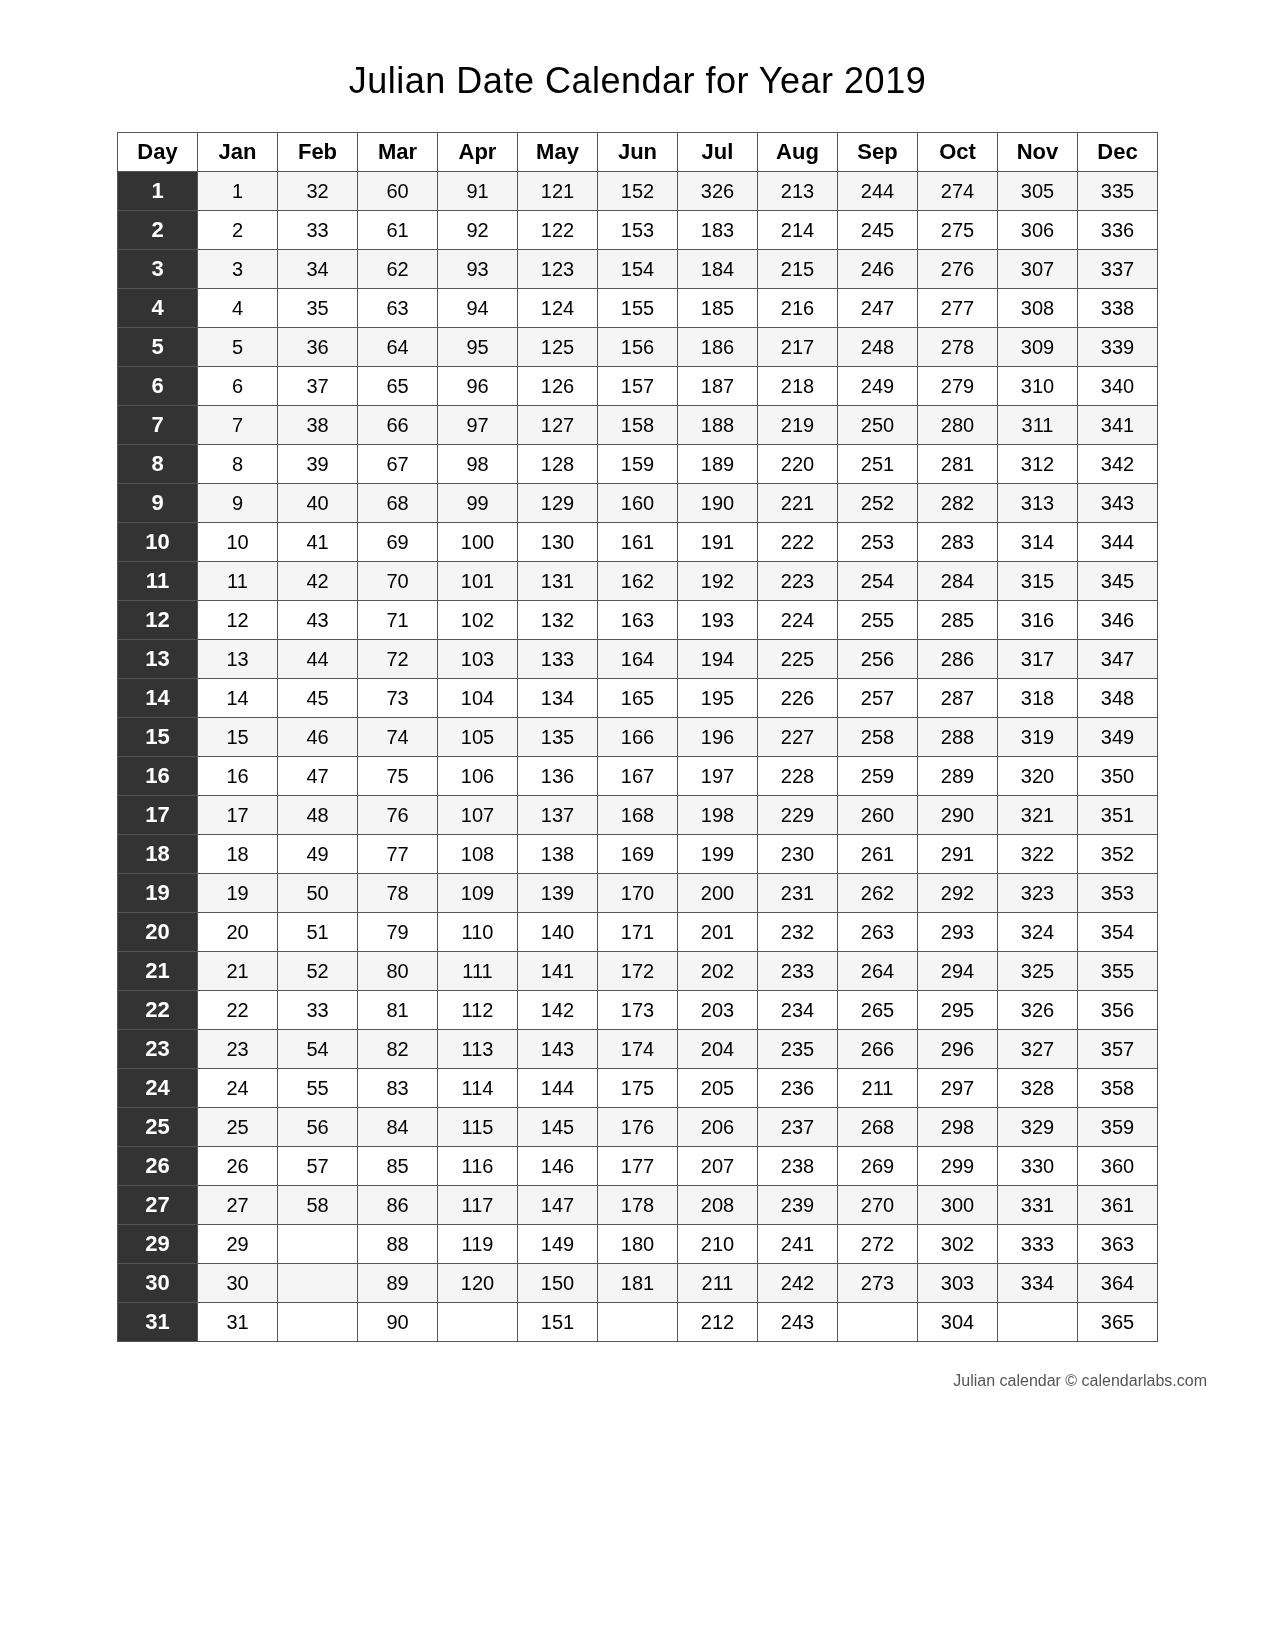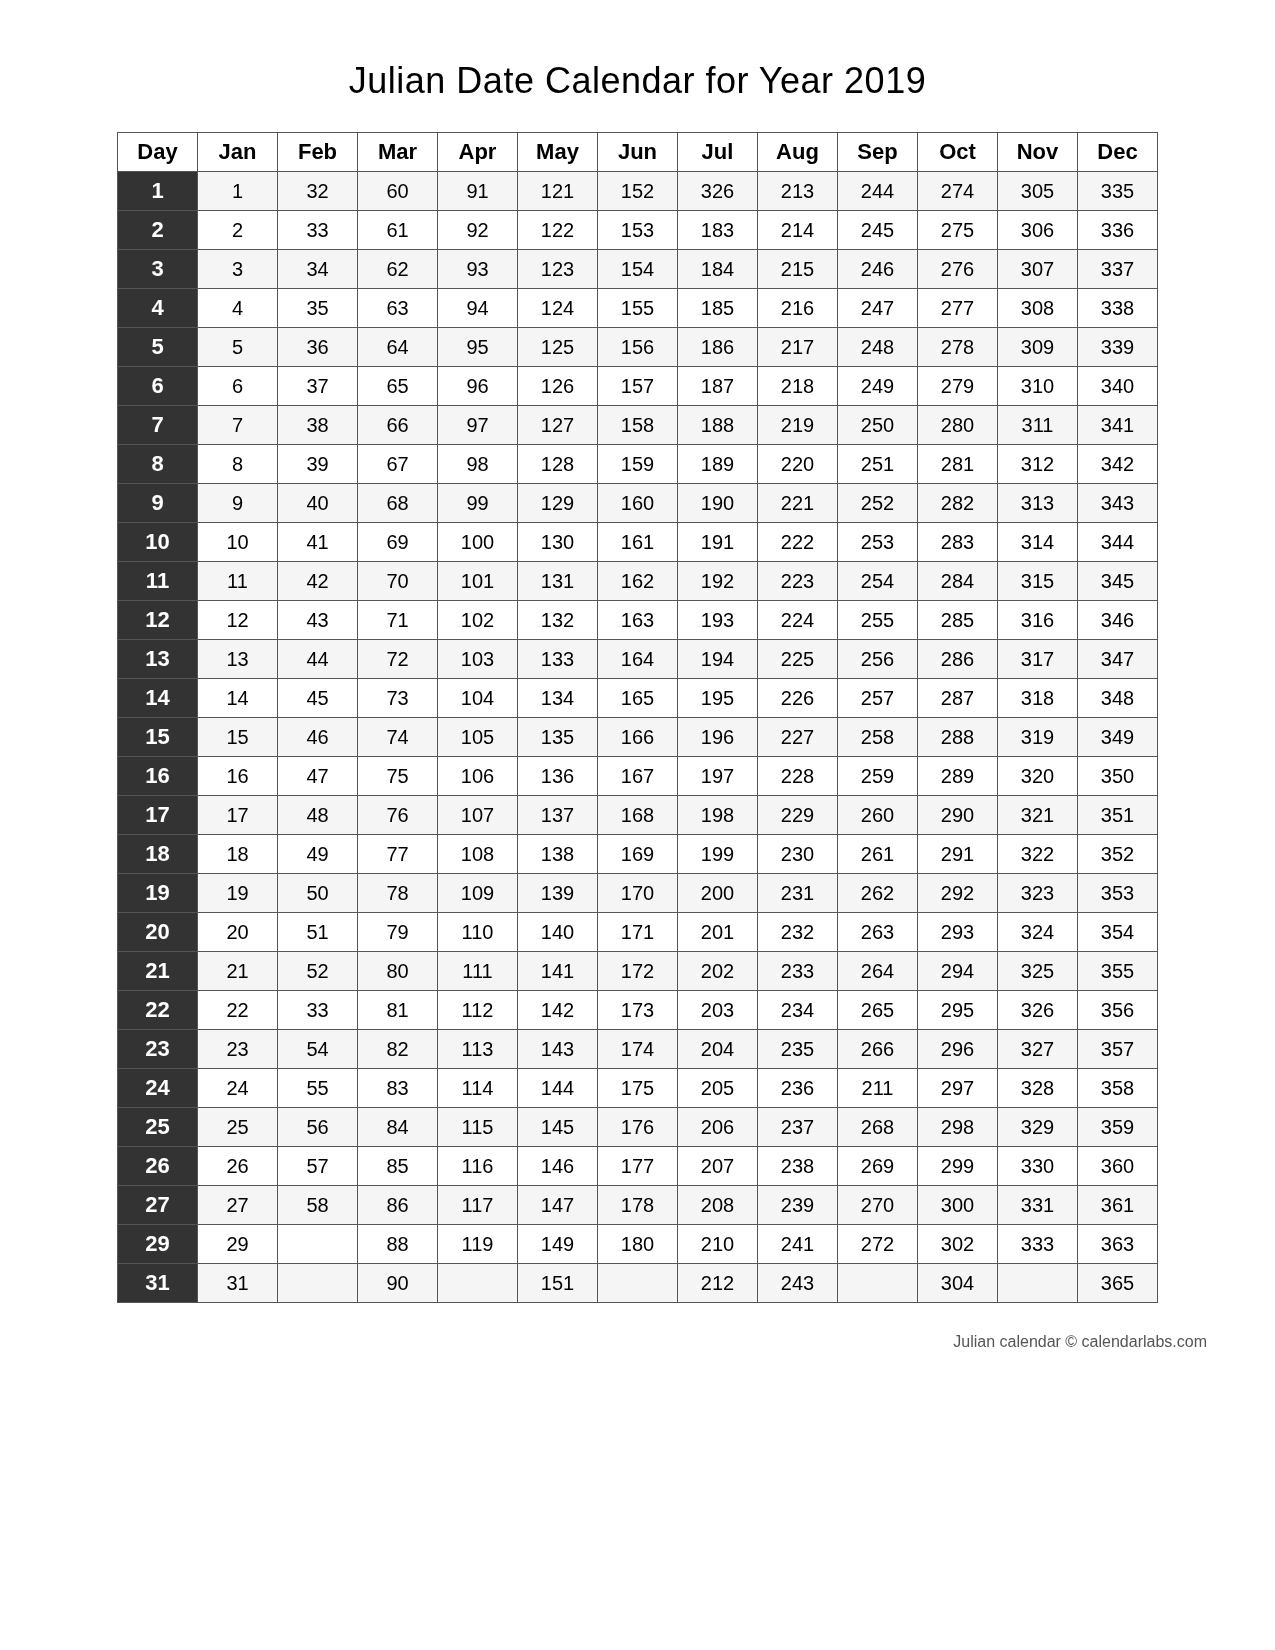--- a/index.html
+++ b/index.html
@@ -494,20 +494,35 @@
         <td>149</td>
         <td>180</td>
         <td>210</td>
         <td>241</td>
         <td>272</td>
         <td>302</td>
         <td>333</td>
         <td>363</td>
       </tr>
       <tr>
+        <td>30</td>
+        <td>30</td>
+        <td></td>
+        <td>89</td>
+        <td>120</td>
+        <td>150</td>
+        <td>181</td>
+        <td>211</td>
+        <td>242</td>
+        <td>273</td>
+        <td>303</td>
+        <td>334</td>
+        <td>364</td>
+      </tr>
+      <tr>
         <td>31</td>
         <td>31</td>
         <td></td>
         <td>90</td>
         <td></td>
         <td>151</td>
         <td></td>
         <td>212</td>
         <td>243</td>
         <td></td>

